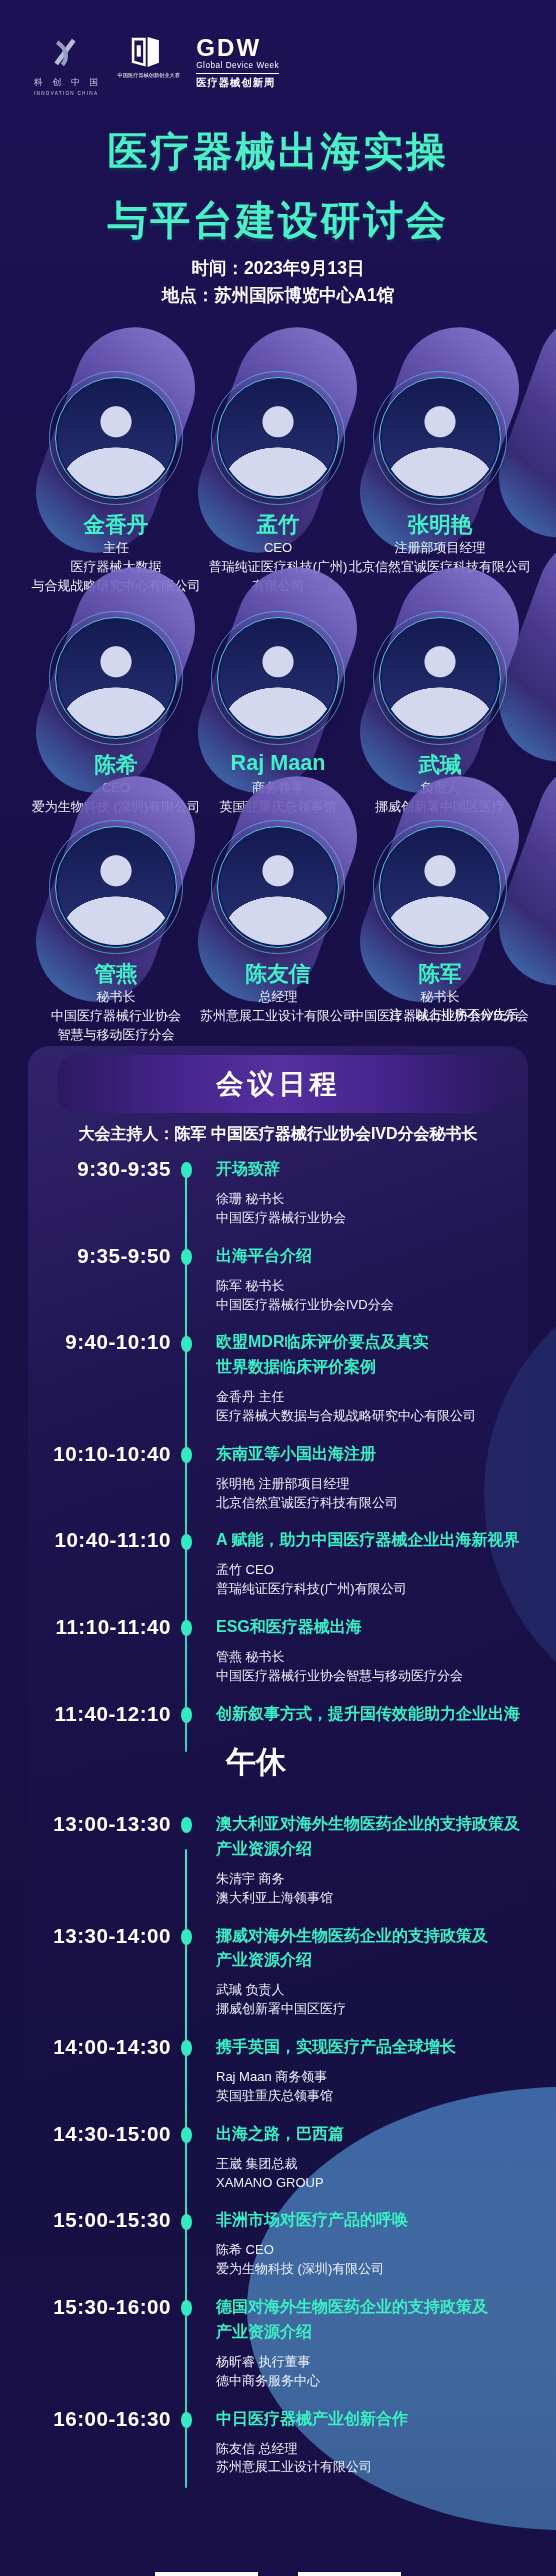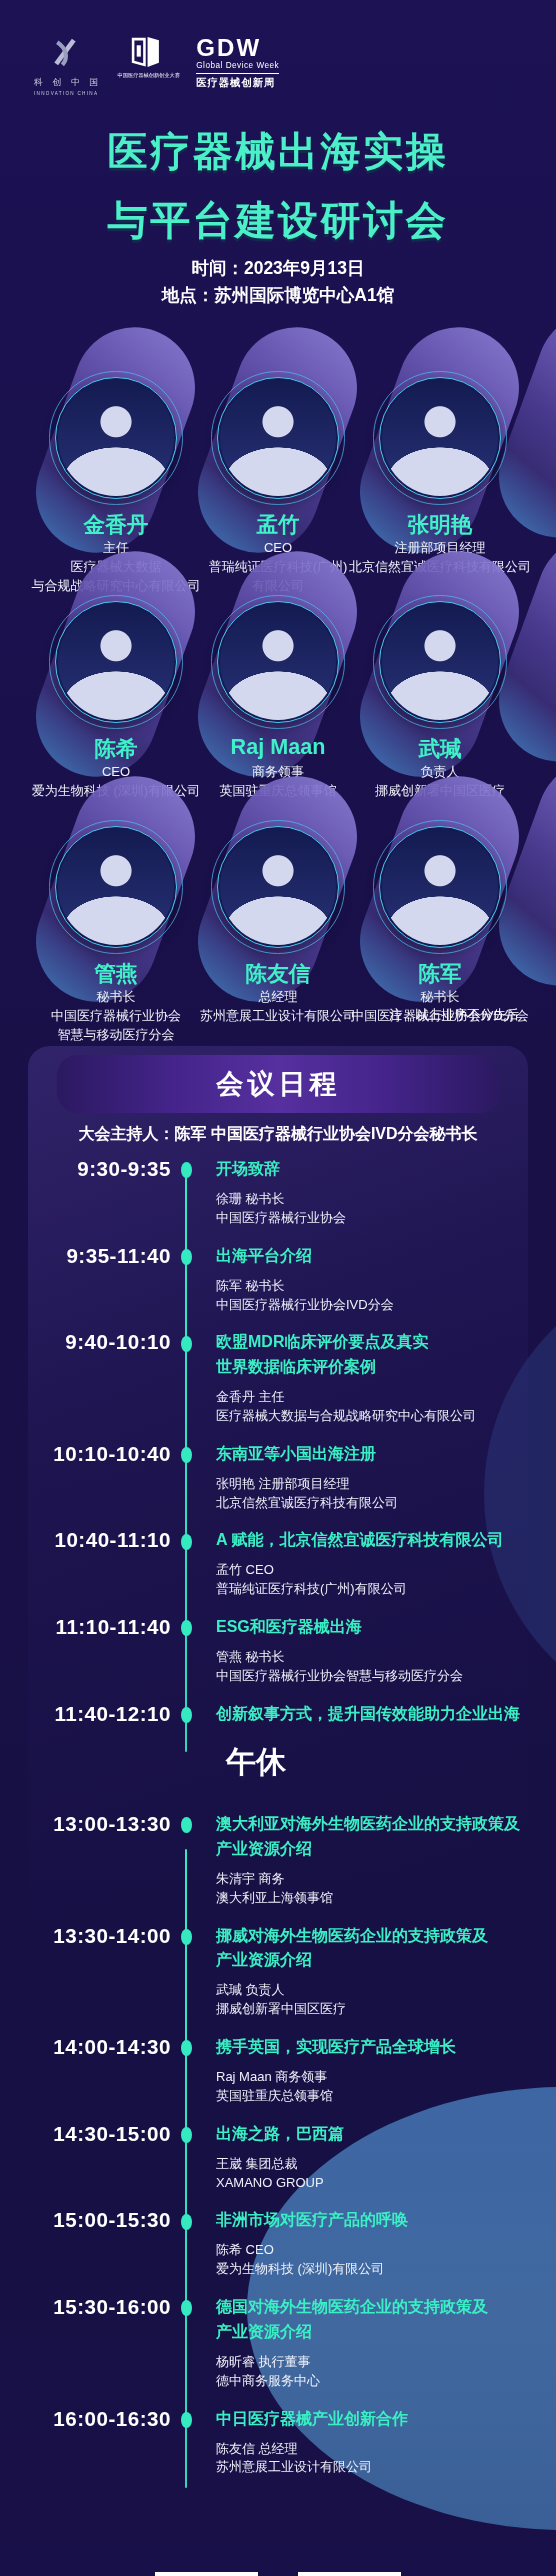--- a/index.html
+++ b/index.html
@@ -151,21 +151,21 @@
 
   <div class="spk">
     <div class="drop drop-shape"></div>
     <div class="avatar">
       <div class="ph"></div>
     </div>
     <div class="s-name">张明艳</div>
     <div class="s-lines">注册部项目经理<br>北京信然宜诚医疗科技有限公司</div>
   </div>
 </div>
-      <div class="spk-row" style="top: 554px;">
+      <div class="spk-row" style="top: 570px;">
   <div class="spk">
     <div class="drop drop-shape"></div>
     <div class="avatar">
       <div class="ph"></div>
     </div>
     <div class="s-name">陈希</div>
     <div class="s-lines">CEO<br>爱为生物科技 (深圳)有限公司</div>
   </div>
 
   <div class="spk">
@@ -226,21 +226,21 @@
   <div class="tl tl2"></div>
   <div class="agenda-list" id="agenda-list">
   <div class="item">
     <div class="time">9:30-9:35</div>
     <div class="dot"></div>
     <div class="topic">开场致辞</div>
     <div class="spk-lines">徐珊  秘书长<br>中国医疗器械行业协会</div>
   </div>
 
   <div class="item">
-    <div class="time">9:35-11:40</div>
+    <div class="time">9:35-9:50</div>
     <div class="dot"></div>
     <div class="topic">出海平台介绍</div>
     <div class="spk-lines">陈军  秘书长<br>中国医疗器械行业协会IVD分会</div>
   </div>
 
   <div class="item">
     <div class="time">9:40-10:10</div>
     <div class="dot"></div>
     <div class="topic">欧盟MDR临床评价要点及真实<br>世界数据临床评价案例</div>
     <div class="spk-lines">金香丹  主任<br>医疗器械大数据与合规战略研究中心有限公司</div>
@@ -249,21 +249,21 @@
   <div class="item">
     <div class="time">10:10-10:40</div>
     <div class="dot"></div>
     <div class="topic">东南亚等小国出海注册</div>
     <div class="spk-lines">张明艳  注册部项目经理<br>北京信然宜诚医疗科技有限公司</div>
   </div>
 
   <div class="item">
     <div class="time">10:40-11:10</div>
     <div class="dot"></div>
-    <div class="topic">A 赋能，北京信然宜诚医疗科技有限公司</div>
+    <div class="topic">A 赋能，助力中国医疗器械企业出海新视界</div>
     <div class="spk-lines">孟竹  CEO<br>普瑞纯证医疗科技(广州)有限公司</div>
   </div>
 
   <div class="item">
     <div class="time">11:10-11:40</div>
     <div class="dot"></div>
     <div class="topic">ESG和医疗器械出海</div>
     <div class="spk-lines">管燕  秘书长<br>中国医疗器械行业协会智慧与移动医疗分会</div>
   </div>
 

